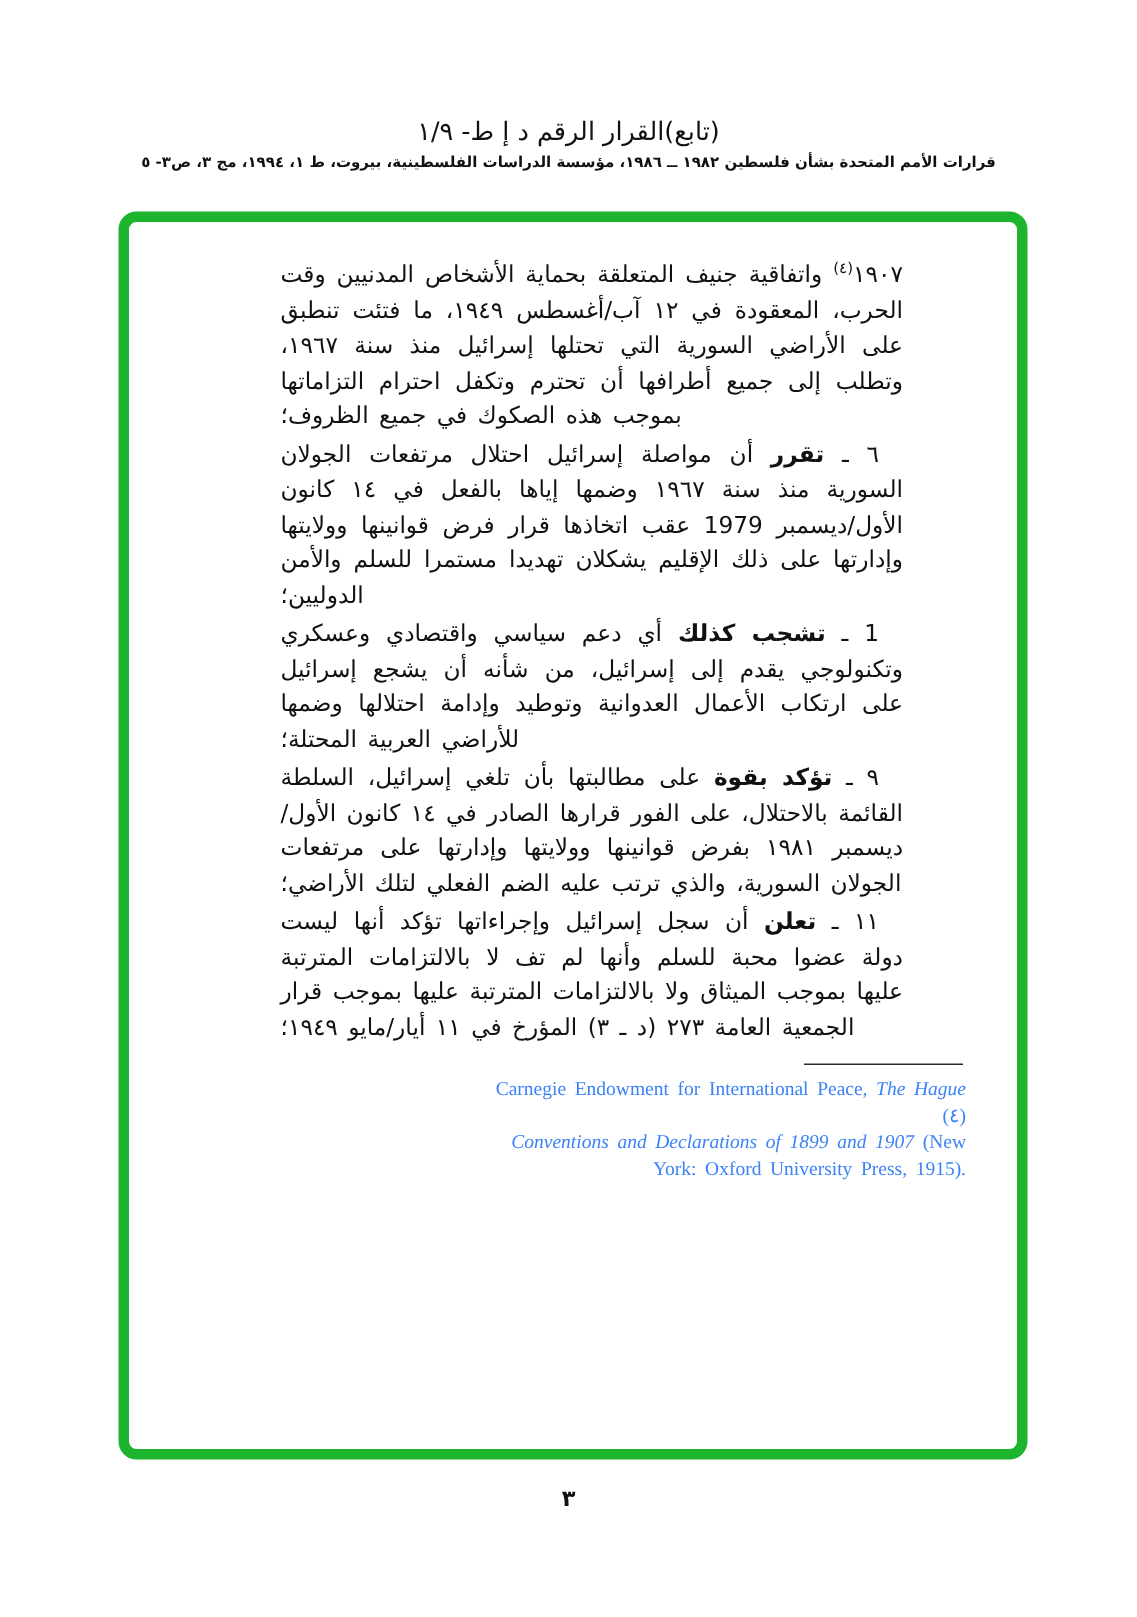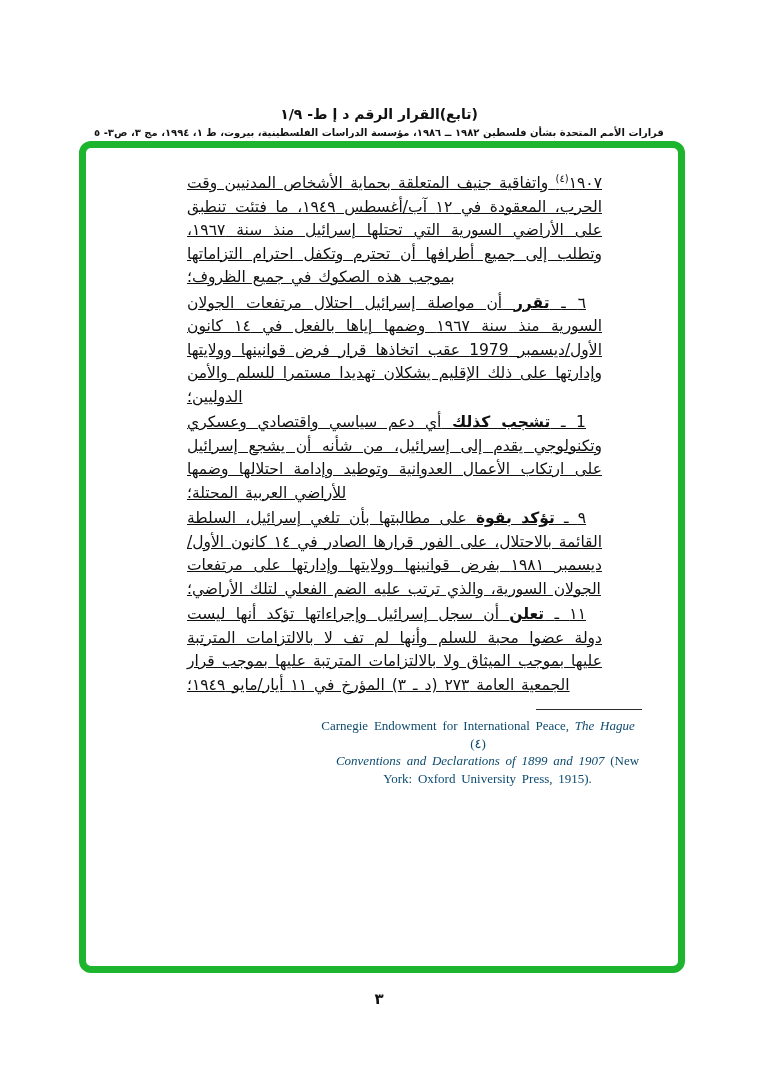--- a/index.html
+++ b/index.html
@@ -14,24 +14,23 @@
   .page { position: absolute; inset: 0; }
 
   
   .doc-header {
     position: absolute;
     top: 78px; left: 0; right: 0;
     text-align: center;
     direction: rtl;
   }
   .doc-title {
-    font-size: 14px;
-    font-weight: bold;
+    font-size: 17px;
+    font-weight: normal;
     letter-spacing: 0.3px;
-    margin-top: 28px;
   }
   .doc-source {
     margin-top: 5px;
     font-size: 10px;
     font-weight: bold;
   }
 
   
   .green-box {
     position: absolute;
@@ -46,40 +45,39 @@
 
   
   .arabic-body {
     direction: rtl;
     padding: 24px 76px 0 101px;
     font-size: 15.5px;
     line-height: 23.5px;
     text-align: justify;
     text-align-last: left;
     word-spacing: 2px;
-    text-decoration: underline;
   }
   .para { margin: 0 0 2px 0; }
   .para.indented { text-indent: 16px; }
   .para b { font-weight: bold; }
   .fnref {
     font-size: 10px;
     line-height: 0;
     vertical-align: 6px;
   }
 
   
   .footnote {
     direction: ltr;
     margin: 12px 34px 0 226px;
     font-family: "Liberation Serif", serif;
     font-size: 13px;
     line-height: 17.5px;
-    color: #0c4a6e;
-    text-align: center;
+    color: #3b82f6;
+    text-align: right;
     word-spacing: 2.5px;
   }
   .fn-rule {
     margin-left: auto;
     margin-right: 2px;
     width: 106px;
     height: 0;
     border-top: 1.5px solid #2a2a2a;
     margin-bottom: 7px;
   }

